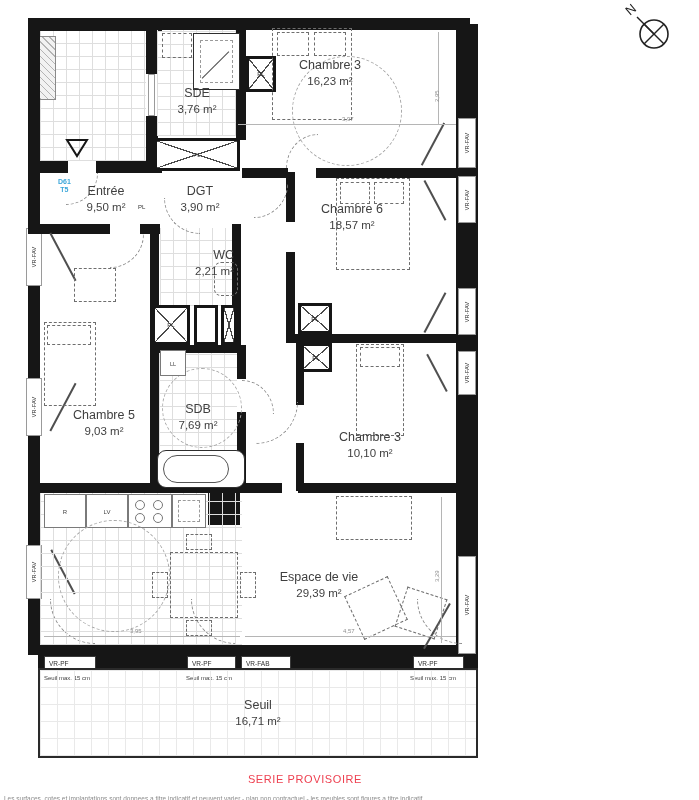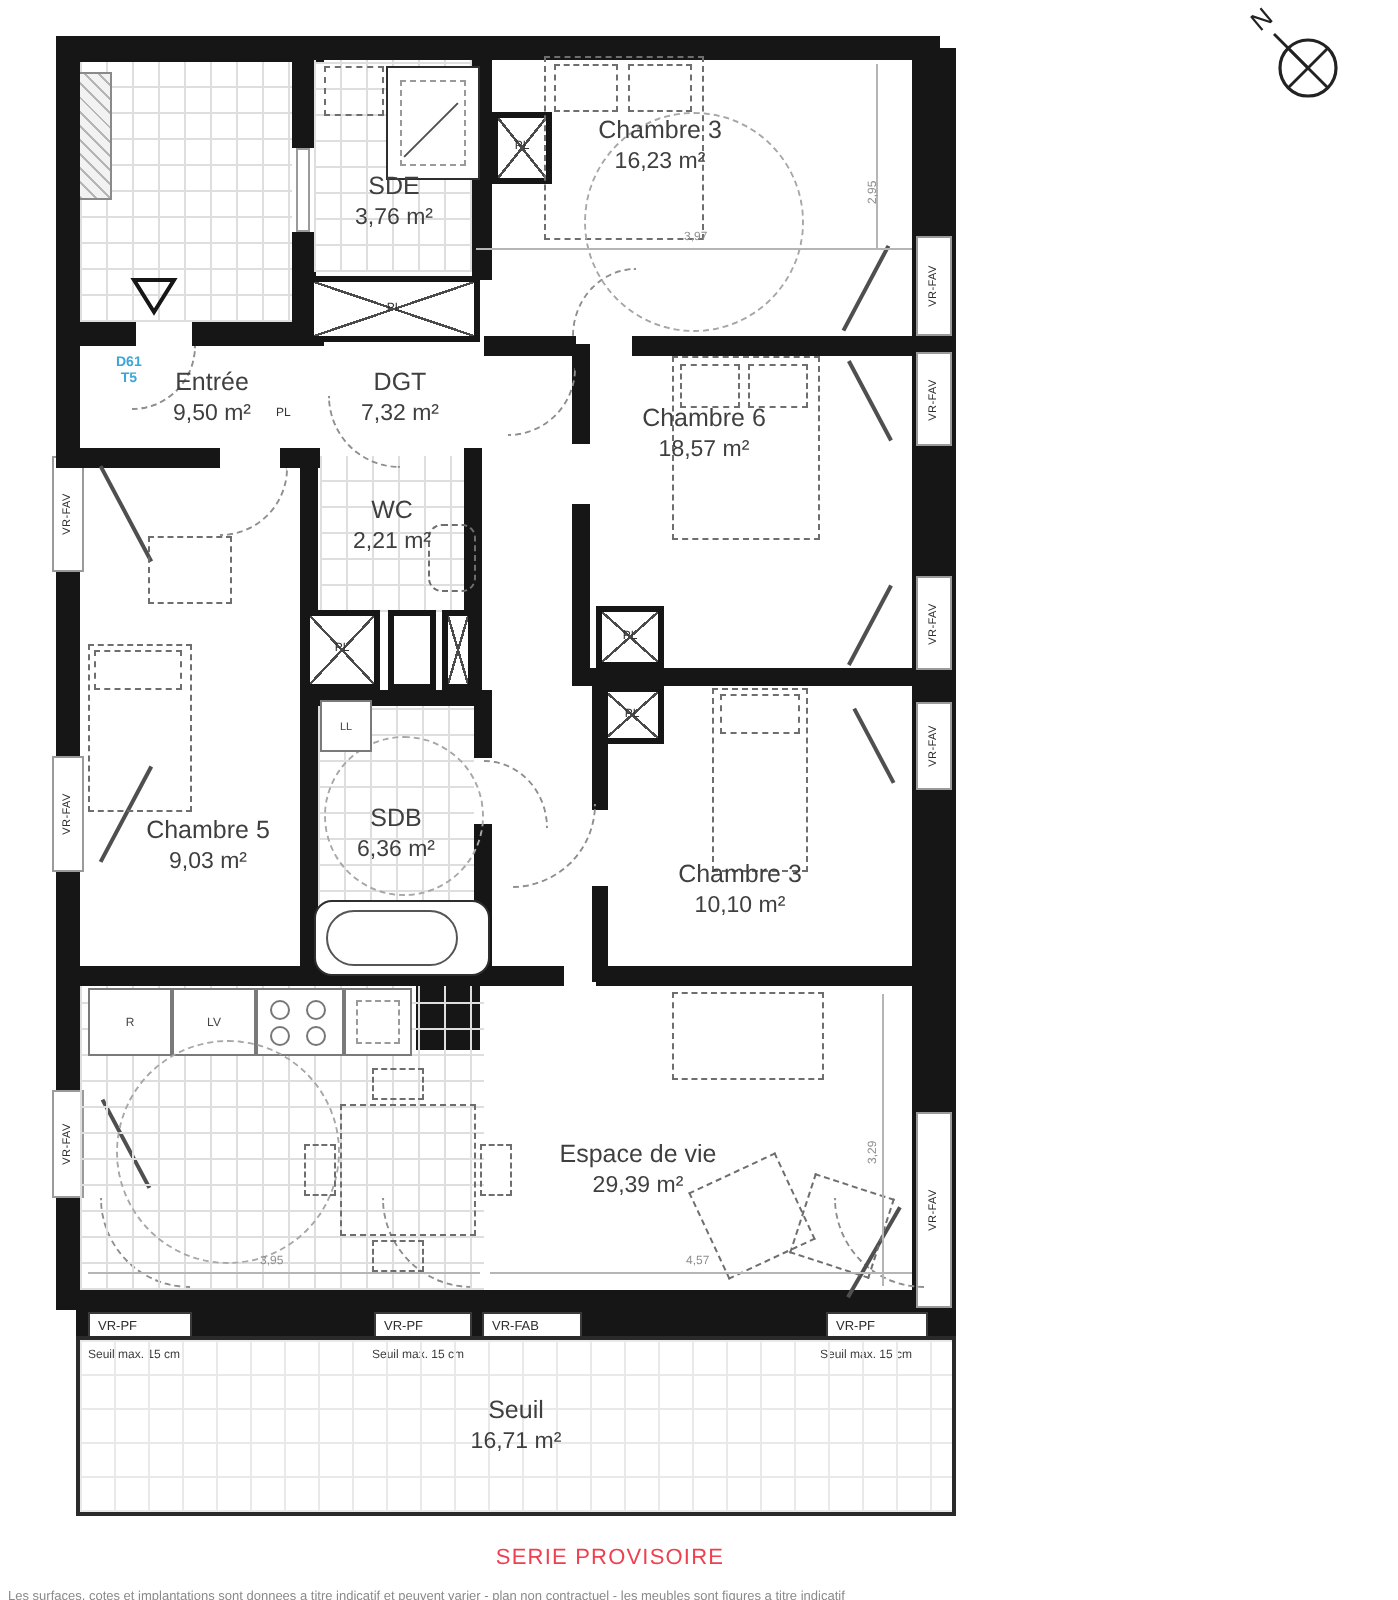--- a/index.html
+++ b/index.html
@@ -237,37 +237,37 @@
   <div class="nm">Chambre 3</div>
   <div class="ar">16,23 m²</div>
 </div>
 <div class="a rm" style="left:60px;top:184px;width:92px;">
   <div class="nm">Entrée</div>
   <div class="ar">9,50 m²</div>
 </div>
 <span class="a tiny" style="left:138px;top:204px;">PL</span>
 <div class="a rm" style="left:160px;top:184px;width:80px;">
   <div class="nm">DGT</div>
-  <div class="ar">7,32 m²</div>
+  <div class="ar">3,90 m²</div>
 </div>
 <div class="a rm" style="left:290px;top:202px;width:124px;">
   <div class="nm">Chambre 6</div>
   <div class="ar">18,57 m²</div>
 </div>
-<div class="a rm" style="left:158px;top:248px;width:76px;">
+<div class="a rm" style="left:158px;top:248px;width:76px;text-align:right;">
   <div class="nm">WC</div>
   <div class="ar">2,21 m²</div>
 </div>
 <div class="a rm" style="left:48px;top:408px;width:112px;">
   <div class="nm">Chambre 5</div>
   <div class="ar">9,03 m²</div>
 </div>
 <div class="a rm" style="left:158px;top:402px;width:80px;">
   <div class="nm">SDB</div>
-  <div class="ar">6,36 m²</div>
+  <div class="ar">7,69 m²</div>
 </div>
 <div class="a rm" style="left:310px;top:430px;width:120px;">
   <div class="nm">Chambre 3</div>
   <div class="ar">10,10 m²</div>
 </div>
 <div class="a rm" style="left:252px;top:570px;width:134px;">
   <div class="nm">Espace de vie</div>
   <div class="ar">29,39 m²</div>
 </div>
 

